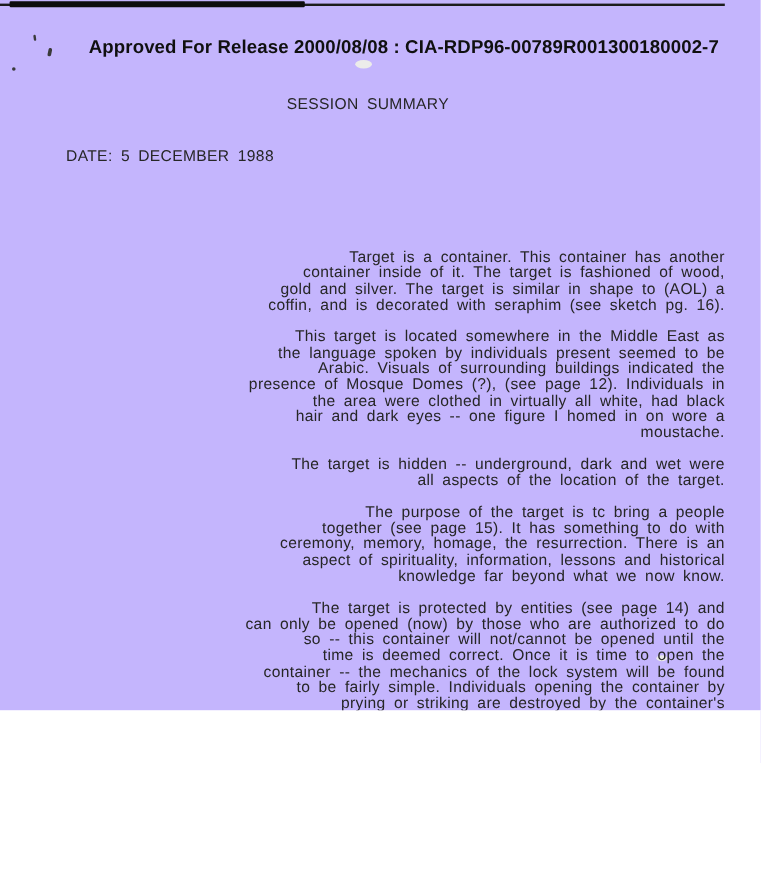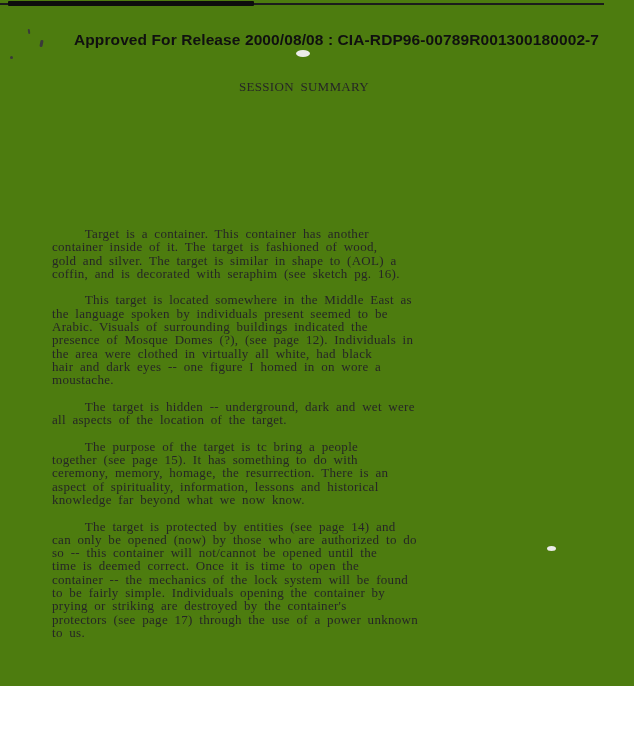--- a/index.html
+++ b/index.html
@@ -1,24 +1,24 @@
 <!DOCTYPE html>
 <html><head>
 <meta charset="utf-8">
 <style>
   html,body{margin:0;padding:0;background:#ffffff;}
   .page{
     position:relative;
-    width:634px;height:686px;
-    background:#4d7c0f;
+    width:634px;height:592px;
+    background:#c4b5fd;
     overflow:hidden;
   }
   
   .mono{
-    font-family:Liberation Serif, serif;
+    font-family:Liberation Sans, sans-serif;
     font-size:13px;
     line-height:13.3px;
     letter-spacing:0.3px;
     word-spacing:3px;
     color:#262626;
   }
   .approval{
     position:absolute;top:31px;left:74px;
     font-family:"Liberation Sans", sans-serif;
     font-weight:700;font-size:15.5px;letter-spacing:0.1px;
@@ -26,21 +26,21 @@
   }
   .doc-title{
     position:absolute;top:80px;left:239px;
     white-space:nowrap;
   }
   .meta-block{
     position:absolute;top:123px;left:55px;
   }
   .meta-block div{white-space:pre;}
   .body-block{
-    position:absolute;top:227px;left:52px;width:552px;
+    position:absolute;top:207px;left:52px;width:552px;text-align:right;
   }
   .body-block p{
     margin:0 0 13.3px 0;
     white-space:pre-wrap;
   }
   
   .scan-bar-thin{
     position:absolute;top:3px;left:0;width:604px;height:2px;
     background:#1c1c1c;
   }
@@ -76,20 +76,21 @@
   <div class="speckle speckle-tick"></div>
   <div class="speckle speckle-dot"></div>
   <div class="smudge smudge-top"></div>
   <div class="smudge smudge-right"></div>
 
   <div class="approval">Approved For Release 2000/08/08 : CIA-RDP96-00789R001300180002-7</div>
 
   <div class="doc-title mono">SESSION SUMMARY</div>
 
   <div class="meta-block mono">
+    <div>DATE: 5 DECEMBER 1988</div>
   </div>
 
   <div class="body-block mono">
     <p>     Target is a container. This container has another
 container inside of it. The target is fashioned of wood,
 gold and silver. The target is similar in shape to (AOL) a
 coffin, and is decorated with seraphim (see sketch pg. 16).</p>
     <p>     This target is located somewhere in the Middle East as
 the language spoken by individuals present seemed to be
 Arabic. Visuals of surrounding buildings indicated the

